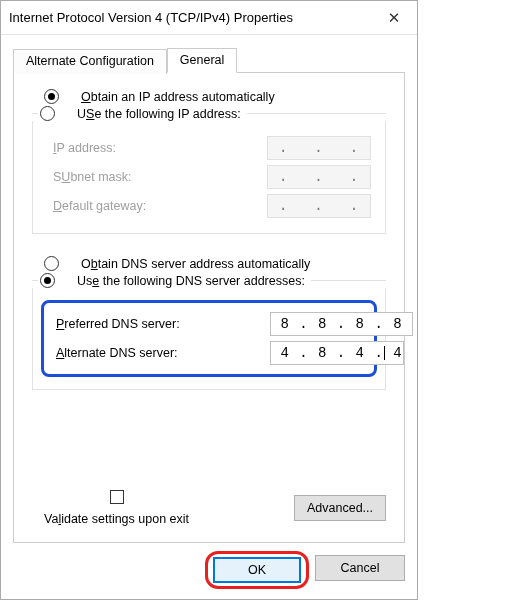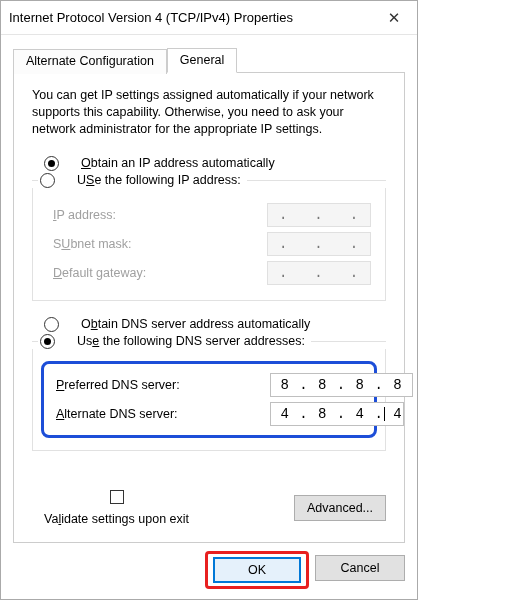--- a/index.html
+++ b/index.html
@@ -126,21 +126,21 @@
     margin-left: 4px;
   }
   .fieldset-top .radio-row {
     padding: 0 2px;
   }
   .fieldset-sides {
     border-left: 1px solid #e1e1e1;
     border-right: 1px solid #e1e1e1;
     border-bottom: 1px solid #e1e1e1;
     padding: 10px 14px 10px 14px;
-    margin-bottom: 14px;
+    margin-bottom: 20px;
   }
   .form-row {
     display: flex;
     align-items: center;
     margin: 5px 0;
   }
   .form-row .lbl {
     flex: 0 0 220px;
     padding-left: 6px;
   }
@@ -221,21 +221,21 @@
     height: 26px;
   }
   .footer {
     display: flex;
     justify-content: flex-end;
     gap: 10px;
     padding: 12px 12px 14px 12px;
   }
   .ok-wrap {
     border: 3px solid #e82020;
-    border-radius: 4px;
+    border-radius: 13px;
     padding: 3px 5px;
     margin: -4px;
   }
   .u { text-decoration: underline; }
 </style>
 </head>
 <body>
 
 <div class="window">
 
@@ -248,21 +248,20 @@
 
   <div class="content">
 
     <div class="tabbar">
       <div class="tab inactive"><span>Alternate Configuration</span></div>
       <div class="tab active"><span>General</span></div>
     </div>
 
     <div class="tabpanel">
 
-      <div class="intro">You can get IP settings assigned automatically if your network supports this capability. Otherwise, you need to ask your network administrator for the appropriate IP settings.</div>
 
       <div class="radio-row">
         <span class="radio checked"></span>
         <span><span class="u">O</span><span>btain an IP address automatically</span></span>
       </div>
 
       <div class="fieldset-top">
         <span class="lead"></span>
         <div class="radio-row" style="padding-left:0">
           <span class="radio"></span>

